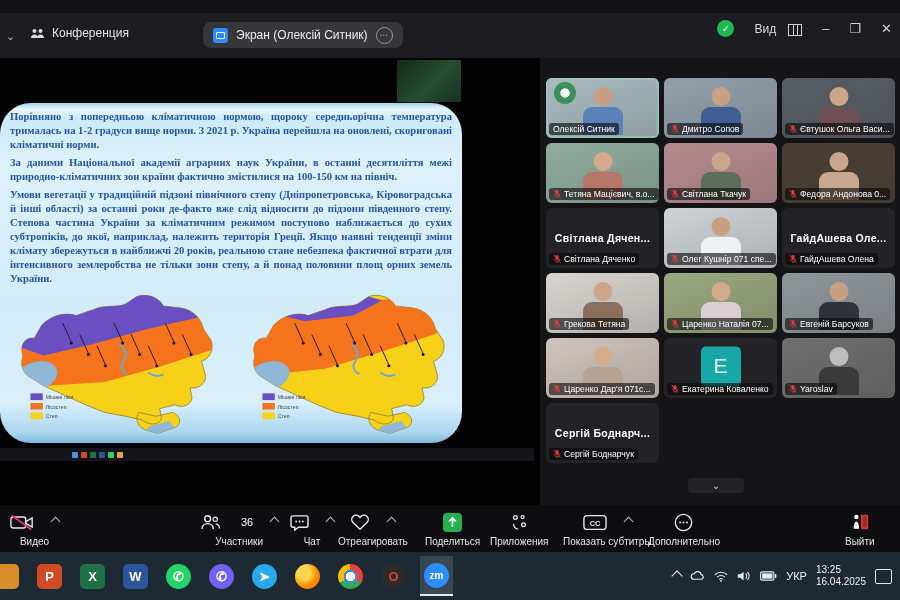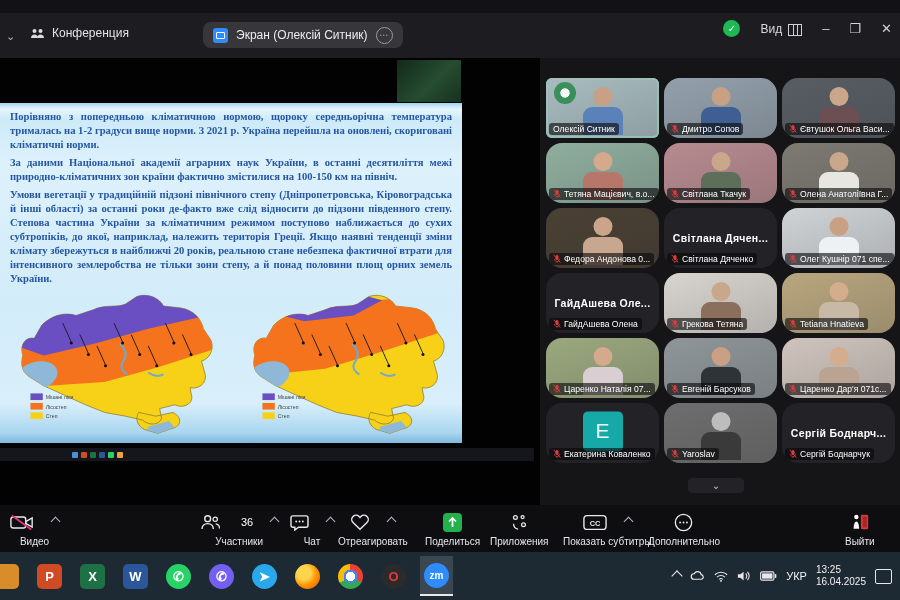--- a/index.html
+++ b/index.html
@@ -11,42 +11,42 @@
   .tb-chevron{position:absolute;left:6px;top:30px;color:#b7b7bb;font-size:11px;}
   .conf-tab{position:absolute;left:30px;top:26px;display:flex;align-items:center;gap:7px;color:#e3e3e6;font-size:12px;}
   .screen-pill{position:absolute;left:203px;top:22px;height:26px;background:#36363b;border-radius:8px;
        display:flex;align-items:center;gap:8px;padding:0 10px;color:#ececef;font-size:12px;}
   .screen-ico{width:15px;height:15px;border-radius:3px;background:#2d8cff;display:flex;align-items:center;justify-content:center;}
   .screen-ico span{display:block;width:7px;height:5px;border:1.4px solid #fff;border-radius:1px;}
   .pill-more{width:15px;height:15px;border:1.3px solid #9a9aa0;border-radius:50%;color:#c9c9cf;
        display:flex;align-items:center;justify-content:center;font-size:9px;line-height:1;letter-spacing:.5px;}
   .tb-right{position:absolute;right:8px;top:20px;display:flex;align-items:center;gap:20px;color:#d9d9de;font-size:12px;}
   .shield{width:17px;height:17px;border-radius:50%;background:#1db954;display:flex;align-items:center;justify-content:center;color:#fff;font-size:10px;}
-  .view-btn{display:flex;align-items:flex-end;gap:6px;}
+  .view-btn{display:flex;align-items:flex-end;gap:12px;}
   .grid-ico{display:inline-block;width:12px;height:10px;border:1px solid #cfcfd4;position:relative;}
   .grid-ico:before{content:"";position:absolute;left:3.5px;top:0;bottom:0;width:1px;background:#cfcfd4;}
   .grid-ico:after{content:"";position:absolute;left:7.5px;top:0;bottom:0;width:1px;background:#cfcfd4;}
   .win-btn{color:#d3d3d8;font-size:13px;}
   
   .share{position:absolute;left:0;top:58px;width:540px;height:447px;background:#020203;}
   .share-artifact{position:absolute;left:397px;top:2px;width:64px;height:42px;
        background:linear-gradient(135deg,#16301f,#2c5a38 55%,#1c3a26);opacity:.85;}
   .slide{position:absolute;left:0;top:45px;width:462px;height:340px;
-       background:linear-gradient(180deg,#9fd4ef 0,#e6f6fd 6px,#cdeaf8 16px,#ddf1fb 60px,#d2ecf9 200px,#d9effb 300px,#a9d6ef 330px,#7db8dd 340px);}
+       background:linear-gradient(180deg,#9fd4ef 0,#e6f6fd 6px,#cdeaf8 16px,#ddf1fb 60px,#d2ecf9 200px,#d9effb 300px,#a9d6ef 330px,#7db8dd 340px);border-radius:31px;}
   .slide-text{position:absolute;left:10px;top:7px;width:442px;color:#2456a4;
        font-family:"Liberation Serif",serif;font-size:10.6px;line-height:1.32;font-weight:600;text-align:justify;}
   .slide-text p{margin:0 0 4px 0;}
   .maps{position:absolute;left:2px;top:184px;width:458px;display:flex;gap:6px;}
   .share-taskbar{position:absolute;left:0;top:390px;width:462px;height:13px;background:#15161c;display:flex;align-items:center;gap:3px;padding-left:72px;}
   .share-taskbar i{display:block;width:6px;height:6px;border-radius:1px;}
   
   .panel{position:absolute;left:540px;top:58px;width:360px;height:447px;background:#151517;}
   .pgrid{position:absolute;left:6px;top:20px;width:352px;display:grid;
        grid-template-columns:repeat(3,113px);grid-auto-rows:60px;gap:5px 5px;}
-  .tile{position:relative;background:#232327;border-radius:16px;overflow:hidden;}
+  .tile{position:relative;background:#232327;border-radius:6px;overflow:hidden;}
   .tile.active{box-shadow:0 0 0 2px #2ed573 inset;border-radius:6px;}
   .pic{position:absolute;inset:0;}
   .pic .head{position:absolute;left:50%;top:9px;transform:translateX(-50%);width:19px;height:19px;border-radius:50%;}
   .pic .body{position:absolute;left:50%;top:29px;transform:translateX(-50%);width:40px;height:28px;border-radius:9px 9px 0 0;}
   .pic .logo{position:absolute;left:8px;top:4px;width:22px;height:22px;border-radius:50%;
        background:radial-gradient(circle at 50% 50%,#fff 28%,#2e8b4f 32%,#2e8b4f 100%);opacity:.9;}
   .nametag{position:absolute;left:3px;bottom:3px;max-width:104px;display:flex;align-items:center;gap:3px;
        background:rgba(8,8,10,.62);border-radius:3px;padding:1px 4px;color:#fff;font-size:8.6px;
        white-space:nowrap;overflow:hidden;}
   .nametag .nm{overflow:hidden;text-overflow:ellipsis;}
@@ -285,35 +285,20 @@
             <svg width="8" height="10" viewBox="0 0 12 14">
   <rect x="3.7" y="1" width="4.6" height="7.6" rx="2.3" fill="#e03c3c"></rect>
   <path d="M2 6.8c0 2.5 1.8 4 4 4s4-1.5 4-4" stroke="#e03c3c" stroke-width="1.1" fill="none"></path>
   <line x1="6" y1="10.8" x2="6" y2="13" stroke="#e03c3c" stroke-width="1.1"></line>
   <line x1="1" y1="0.6" x2="11" y2="12.4" stroke="#e03c3c" stroke-width="1.4"></line>
             </svg>
             <span class="nm">Світлана Ткачук</span>
           </div>
         </div>
         <div class="tile">
-          <div class="pic" style="background:linear-gradient(160deg,#7d7a72,#7d7a72cc)">
-            <div class="head" style="background:#caa68b"></div>
-            <div class="body" style="background:#e8e6e1"></div>
-          </div>
-          <div class="nametag">
-            <svg width="8" height="10" viewBox="0 0 12 14">
-  <rect x="3.7" y="1" width="4.6" height="7.6" rx="2.3" fill="#e03c3c"></rect>
-  <path d="M2 6.8c0 2.5 1.8 4 4 4s4-1.5 4-4" stroke="#e03c3c" stroke-width="1.1" fill="none"></path>
-  <line x1="6" y1="10.8" x2="6" y2="13" stroke="#e03c3c" stroke-width="1.1"></line>
-  <line x1="1" y1="0.6" x2="11" y2="12.4" stroke="#e03c3c" stroke-width="1.4"></line>
-            </svg>
-            <span class="nm">Олена Анатоліївна Г...</span>
-          </div>
-        </div>
-        <div class="tile">
           <div class="pic" style="background:linear-gradient(160deg,#4a4034,#4a4034cc)">
             <div class="head" style="background:#caa58c"></div>
             <div class="body" style="background:#c7a78f"></div>
           </div>
           <div class="nametag">
             <svg width="8" height="10" viewBox="0 0 12 14">
   <rect x="3.7" y="1" width="4.6" height="7.6" rx="2.3" fill="#e03c3c"></rect>
   <path d="M2 6.8c0 2.5 1.8 4 4 4s4-1.5 4-4" stroke="#e03c3c" stroke-width="1.1" fill="none"></path>
   <line x1="6" y1="10.8" x2="6" y2="13" stroke="#e03c3c" stroke-width="1.1"></line>
   <line x1="1" y1="0.6" x2="11" y2="12.4" stroke="#e03c3c" stroke-width="1.4"></line>
@@ -366,35 +351,20 @@
             <div class="body" style="background:#8a6f5c"></div>
           </div>
           <div class="nametag">
             <svg width="8" height="10" viewBox="0 0 12 14">
   <rect x="3.7" y="1" width="4.6" height="7.6" rx="2.3" fill="#e03c3c"></rect>
   <path d="M2 6.8c0 2.5 1.8 4 4 4s4-1.5 4-4" stroke="#e03c3c" stroke-width="1.1" fill="none"></path>
   <line x1="6" y1="10.8" x2="6" y2="13" stroke="#e03c3c" stroke-width="1.1"></line>
   <line x1="1" y1="0.6" x2="11" y2="12.4" stroke="#e03c3c" stroke-width="1.4"></line>
             </svg>
             <span class="nm">Грекова Тетяна</span>
-          </div>
-        </div>
-        <div class="tile">
-          <div class="pic" style="background:linear-gradient(160deg,#b8a67e,#b8a67ecc)">
-            <div class="head" style="background:#d4ac8e"></div>
-            <div class="body" style="background:#c7b9a5"></div>
-          </div>
-          <div class="nametag">
-            <svg width="8" height="10" viewBox="0 0 12 14">
-  <rect x="3.7" y="1" width="4.6" height="7.6" rx="2.3" fill="#e03c3c"></rect>
-  <path d="M2 6.8c0 2.5 1.8 4 4 4s4-1.5 4-4" stroke="#e03c3c" stroke-width="1.1" fill="none"></path>
-  <line x1="6" y1="10.8" x2="6" y2="13" stroke="#e03c3c" stroke-width="1.1"></line>
-  <line x1="1" y1="0.6" x2="11" y2="12.4" stroke="#e03c3c" stroke-width="1.4"></line>
-            </svg>
-            <span class="nm">Tetiana Hnatieva</span>
           </div>
         </div>
         <div class="tile">
           <div class="pic" style="background:linear-gradient(160deg,#9aa87e,#9aa87ecc)">
             <div class="head" style="background:#d4a98c"></div>
             <div class="body" style="background:#d9cfd2"></div>
           </div>
           <div class="nametag">
             <svg width="8" height="10" viewBox="0 0 12 14">
   <rect x="3.7" y="1" width="4.6" height="7.6" rx="2.3" fill="#e03c3c"></rect>

